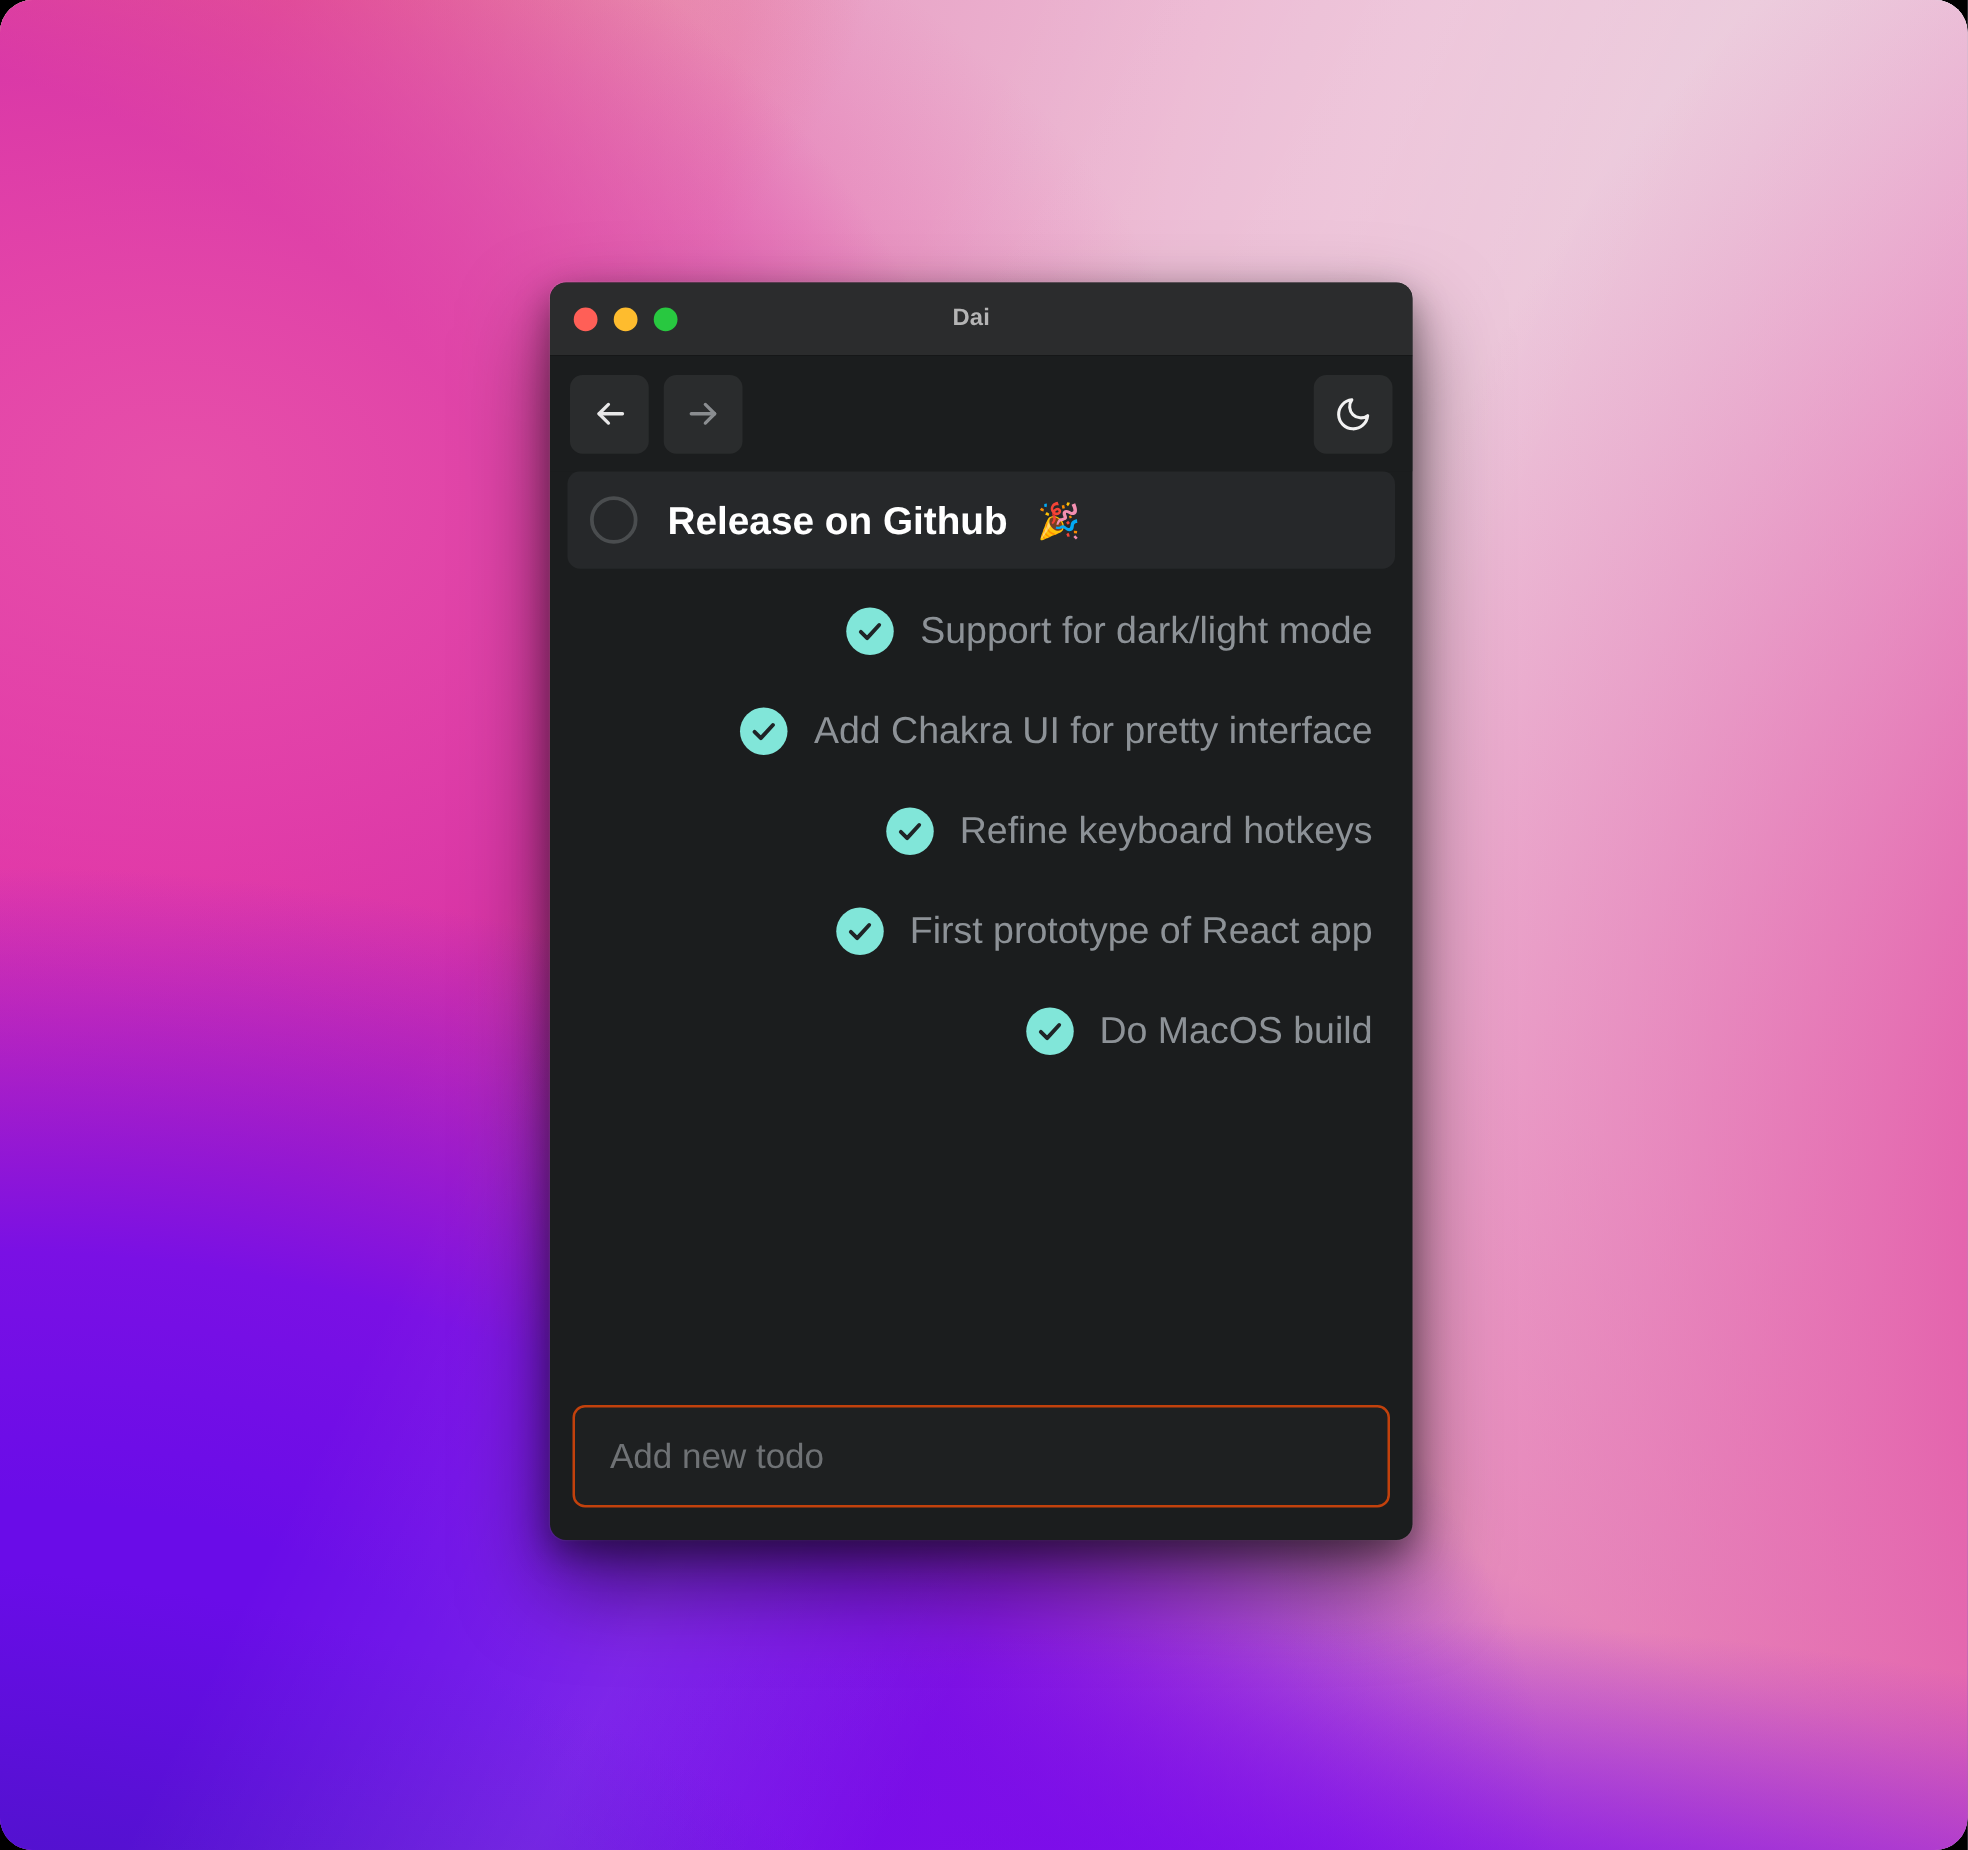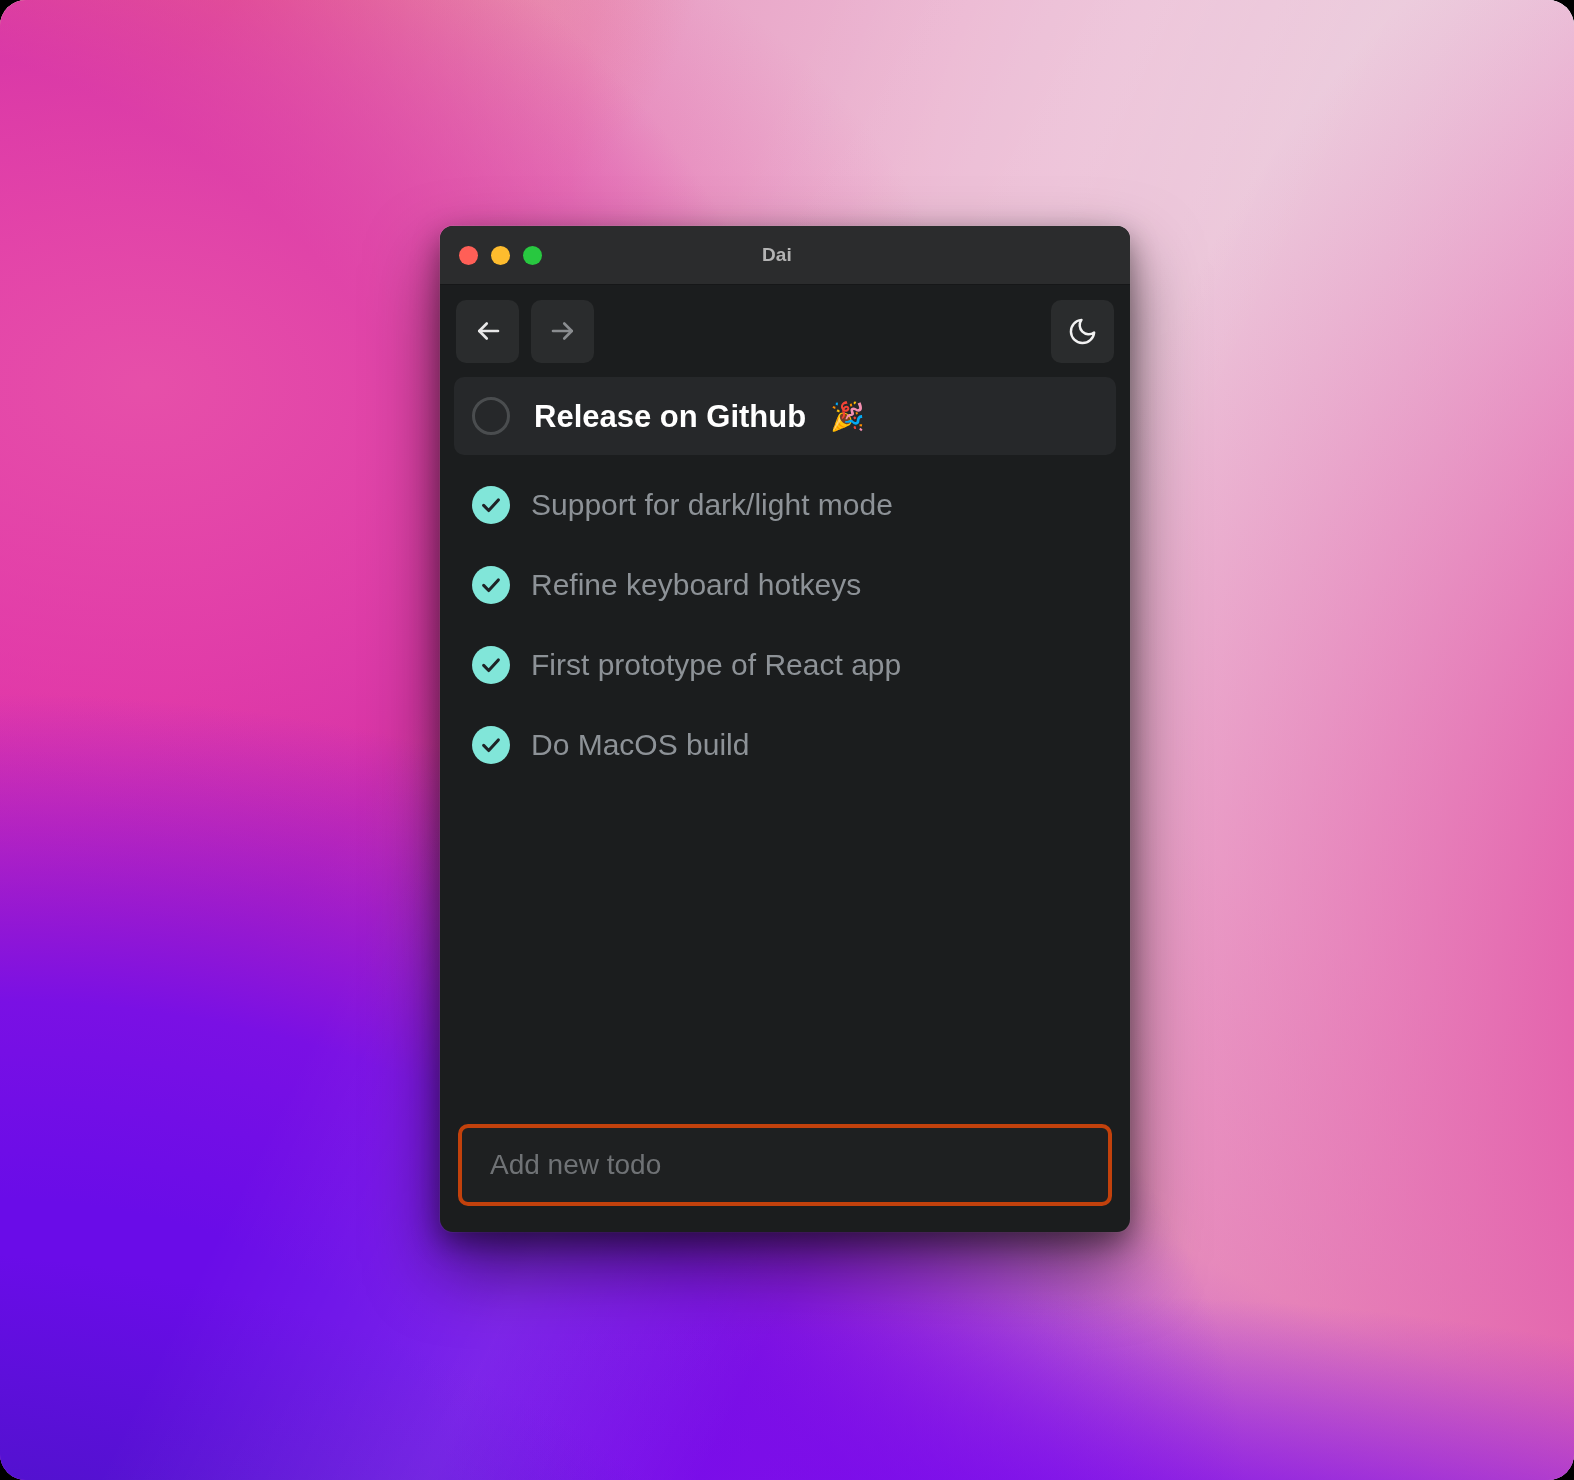--- a/index.html
+++ b/index.html
@@ -181,21 +181,21 @@
     padding: 0 18px;
     border-radius: 10px;
     margin-bottom: 20px;
     box-sizing: border-box;
   }
   .todo-row.selected {
     background: #26282a;
     height: 78px;
     gap: 24px;
   }
-  .todo-row.plain { padding-left: 18px; }
+  .todo-row.plain { padding-left: 18px; justify-content: flex-end; }
 
   .check {
     flex: 0 0 auto;
     width: 38px;
     height: 38px;
     border-radius: 50%;
     display: flex;
     align-items: center;
     justify-content: center;
     box-sizing: border-box;
@@ -224,21 +224,21 @@
   #footer {
     flex: 0 0 auto;
     padding: 0 18px 26px 18px;
   }
   #add-todo-input {
     width: 100%;
     box-sizing: border-box;
     height: 82px;
     border-radius: 10px;
     background: #1e2021;
-    border: 4px solid #c2410c;
+    border: 2px solid #c2410c;
     color: #d8d8d8;
     font-family: "Liberation Sans", sans-serif;
     font-size: 28px;
     padding: 0 28px;
     outline: none;
   }
   #add-todo-input::placeholder { color: #6f7275; }
 </style>
 </head>
 <body>
@@ -310,20 +310,28 @@
 
     <div class="todo-row plain">
       <span class="check done" style="background: rgb(129, 230, 217);">
         <svg class="tick" viewBox="0 0 24 24" fill="none" stroke="#1f2326" stroke-width="3.4" stroke-linecap="round" stroke-linejoin="round">
           <polyline points="4 12.5 9.5 18 20 6.5"></polyline>
         </svg>
       </span>
       <span class="todo-label">Support for dark/light mode</span>
     </div>
 
+    <div class="todo-row plain">
+      <span class="check done" style="background: rgb(129, 230, 217);">
+        <svg class="tick" viewBox="0 0 24 24" fill="none" stroke="#1f2326" stroke-width="3.4" stroke-linecap="round" stroke-linejoin="round">
+          <polyline points="4 12.5 9.5 18 20 6.5"></polyline>
+        </svg>
+      </span>
+      <span class="todo-label">Add Chakra UI for pretty interface</span>
+    </div>
 
     <div class="todo-row plain">
       <span class="check done" style="background: rgb(129, 230, 217);">
         <svg class="tick" viewBox="0 0 24 24" fill="none" stroke="#1f2326" stroke-width="3.4" stroke-linecap="round" stroke-linejoin="round">
           <polyline points="4 12.5 9.5 18 20 6.5"></polyline>
         </svg>
       </span>
       <span class="todo-label">Refine keyboard hotkeys</span>
     </div>
 

